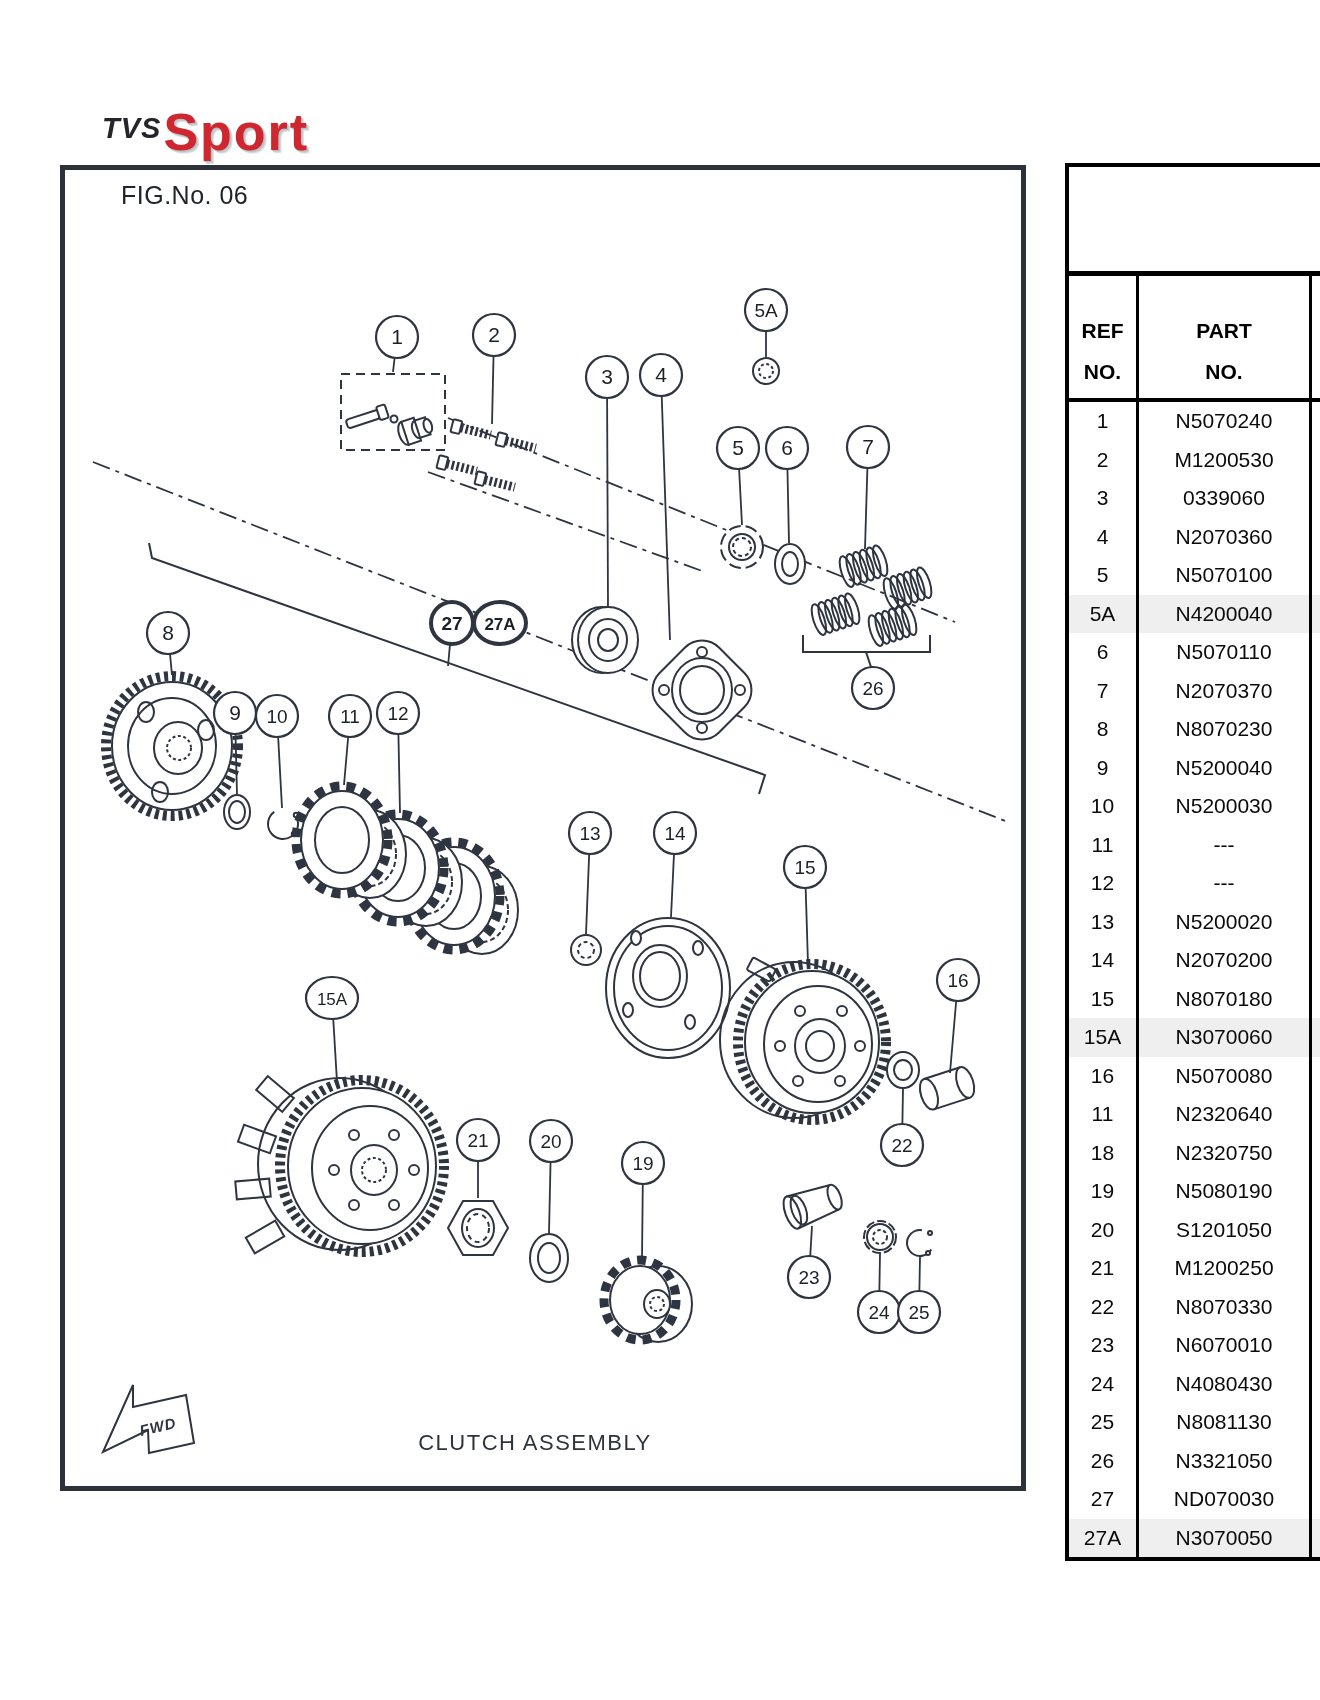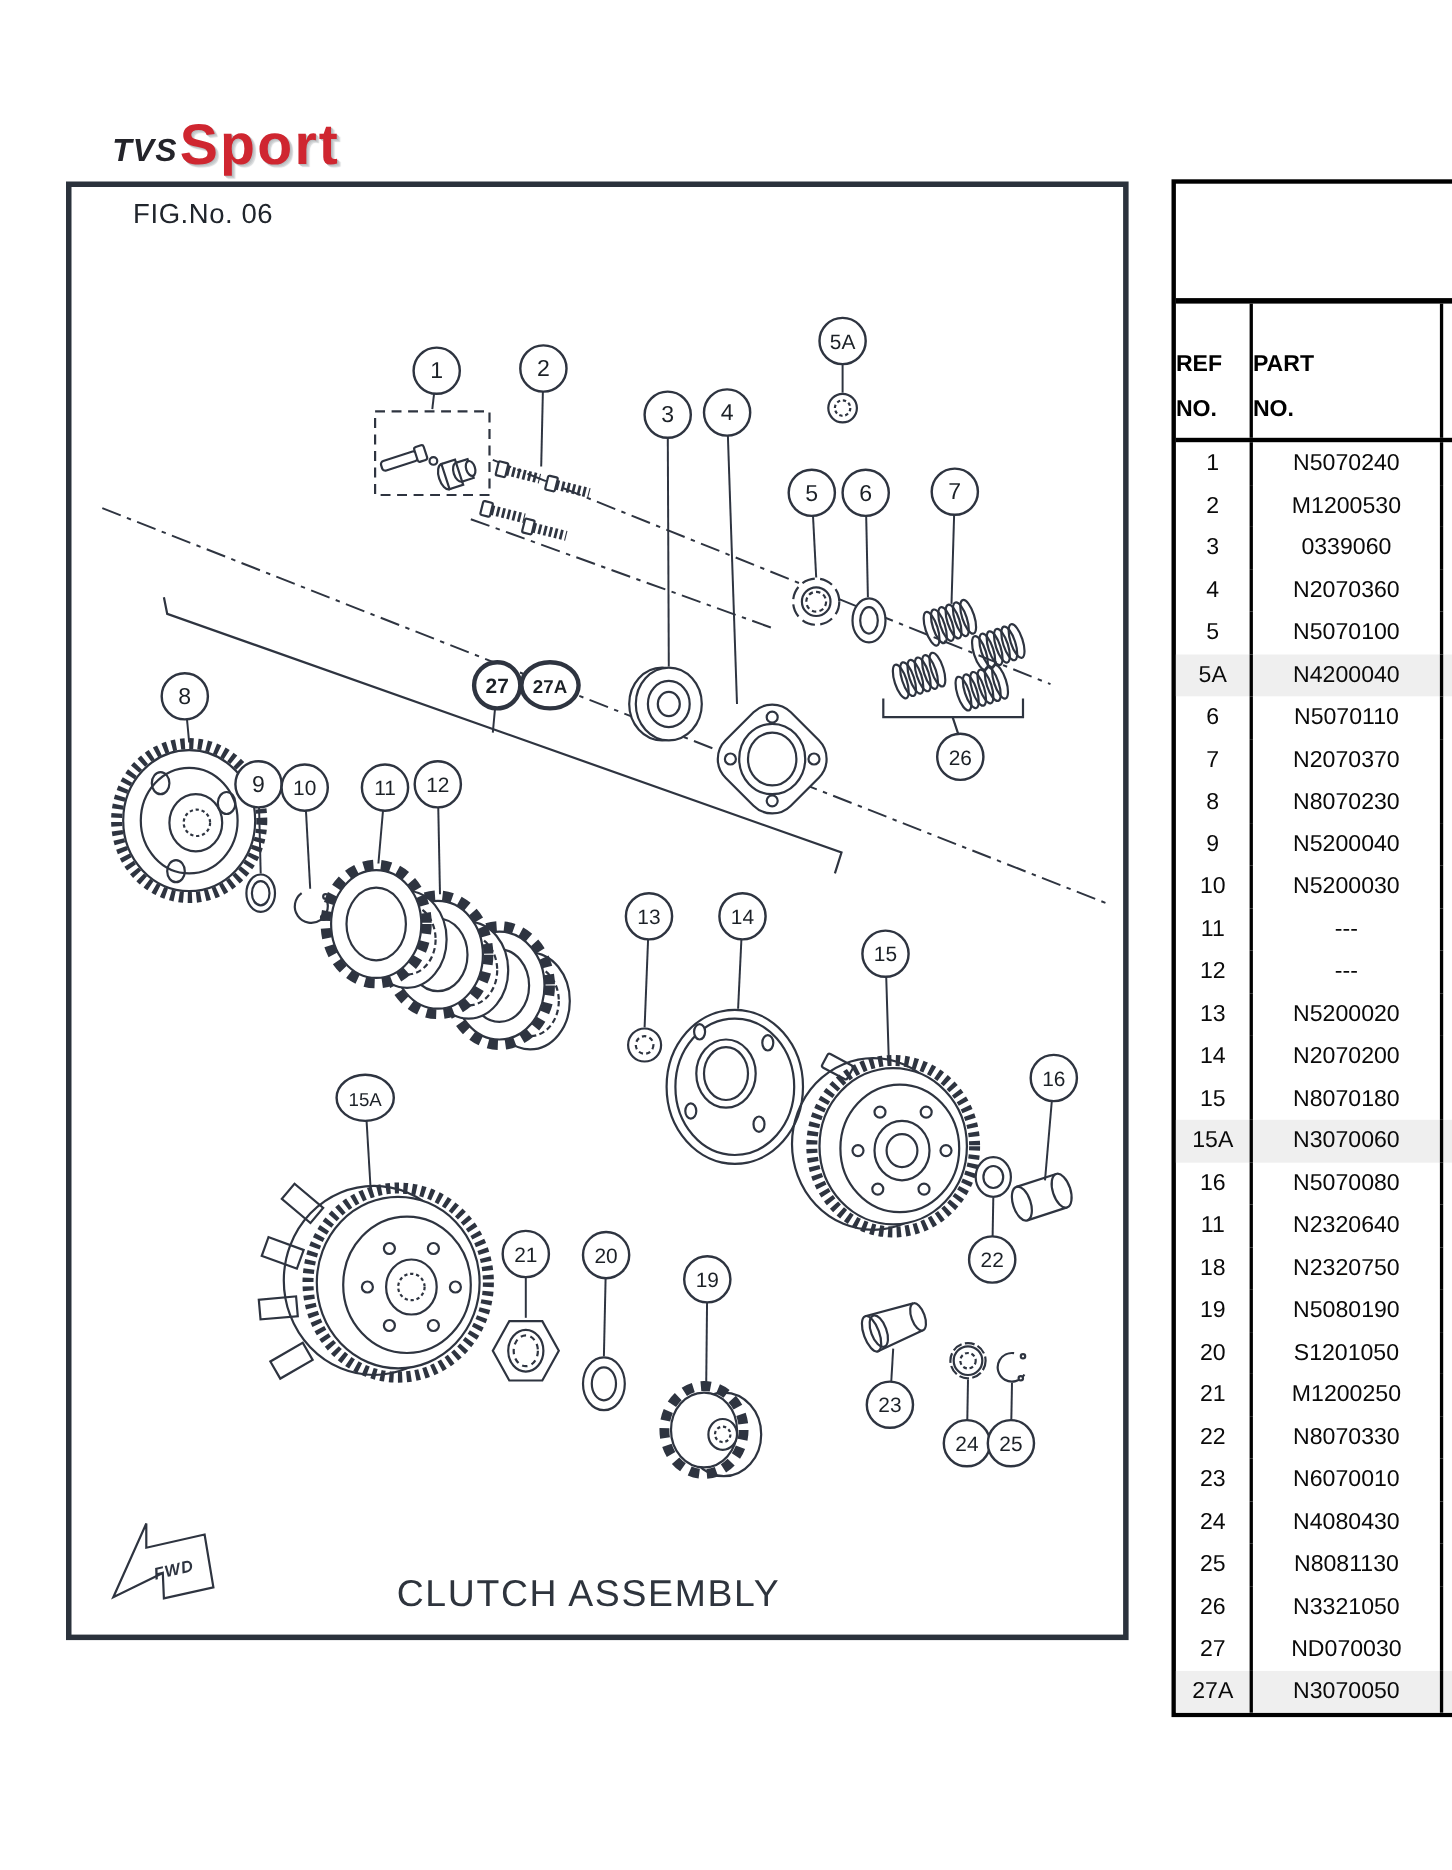--- a/index.html
+++ b/index.html
@@ -12,26 +12,26 @@
   .diagram-box{
     position:absolute;left:60px;top:165px;width:966px;height:1326px;
     border:5px solid #2b323c;background:#fff;box-sizing:border-box;
   }
   .fig-label{
     position:absolute;left:121px;top:181px;font-size:25px;color:#20252c;
     letter-spacing:0.5px;
   }
   .assembly-title{
     position:absolute;left:295px;top:1430px;width:480px;text-align:center;
-    font-size:34px;color:#2e343d;letter-spacing:1.5px;
+    font-size:22px;color:#2e343d;letter-spacing:1.5px;
   }
   
   .logo{
     position:absolute;left:94px;top:108px;background:#fff;z-index:5;
-    display:flex;align-items:flex-end;padding:2px 16px 10px 8px;
+    display:flex;align-items:flex-start;padding:2px 16px 10px 8px;
   }
   .logo-tvs{
     font-size:29px;font-weight:bold;font-style:italic;color:#24242a;
     letter-spacing:1px;margin-top:2px;
   }
   .logo-sport{
     font-size:52px;font-weight:bold;color:#cf2630;
     line-height:0.85;margin-left:2px;letter-spacing:2px;
     text-shadow:1px 1px 0 #b9bcbf,2px 2px 0 #c9ccce,3px 3px 1px #d8dadc;
   }
@@ -52,21 +52,21 @@
     text-anchor:middle;letter-spacing:1px;}
   
   .table-wrap{
     position:absolute;left:1065px;top:163px;width:470px;z-index:3;
     border:4px solid #000;background:#fff;box-sizing:border-box;
   }
   .table-titlebox{height:104px;border-bottom:5px solid #000;}
   .thead{display:grid;grid-template-columns:70px 173px 1fr;height:122px;
     border-bottom:4px solid #000;}
   .th{display:flex;flex-direction:column;justify-content:flex-end;
-    align-items:flex-start;padding-bottom:6px;font-weight:bold;font-size:21px;
+    align-items:center;padding-bottom:6px;font-weight:bold;font-size:21px;
     color:#000;box-sizing:border-box;}
   .th div{line-height:41px;}
   .c-border{border-right:3px solid #000;}
   .tbody{}
   .trow{display:grid;grid-template-columns:70px 173px 1fr;height:38.5px;}
   .trow.hl{background:#efefef;}
   .tc{display:flex;align-items:center;justify-content:center;font-size:21px;
     color:#0a0a0a;box-sizing:border-box;}
 </style>
 </head>

